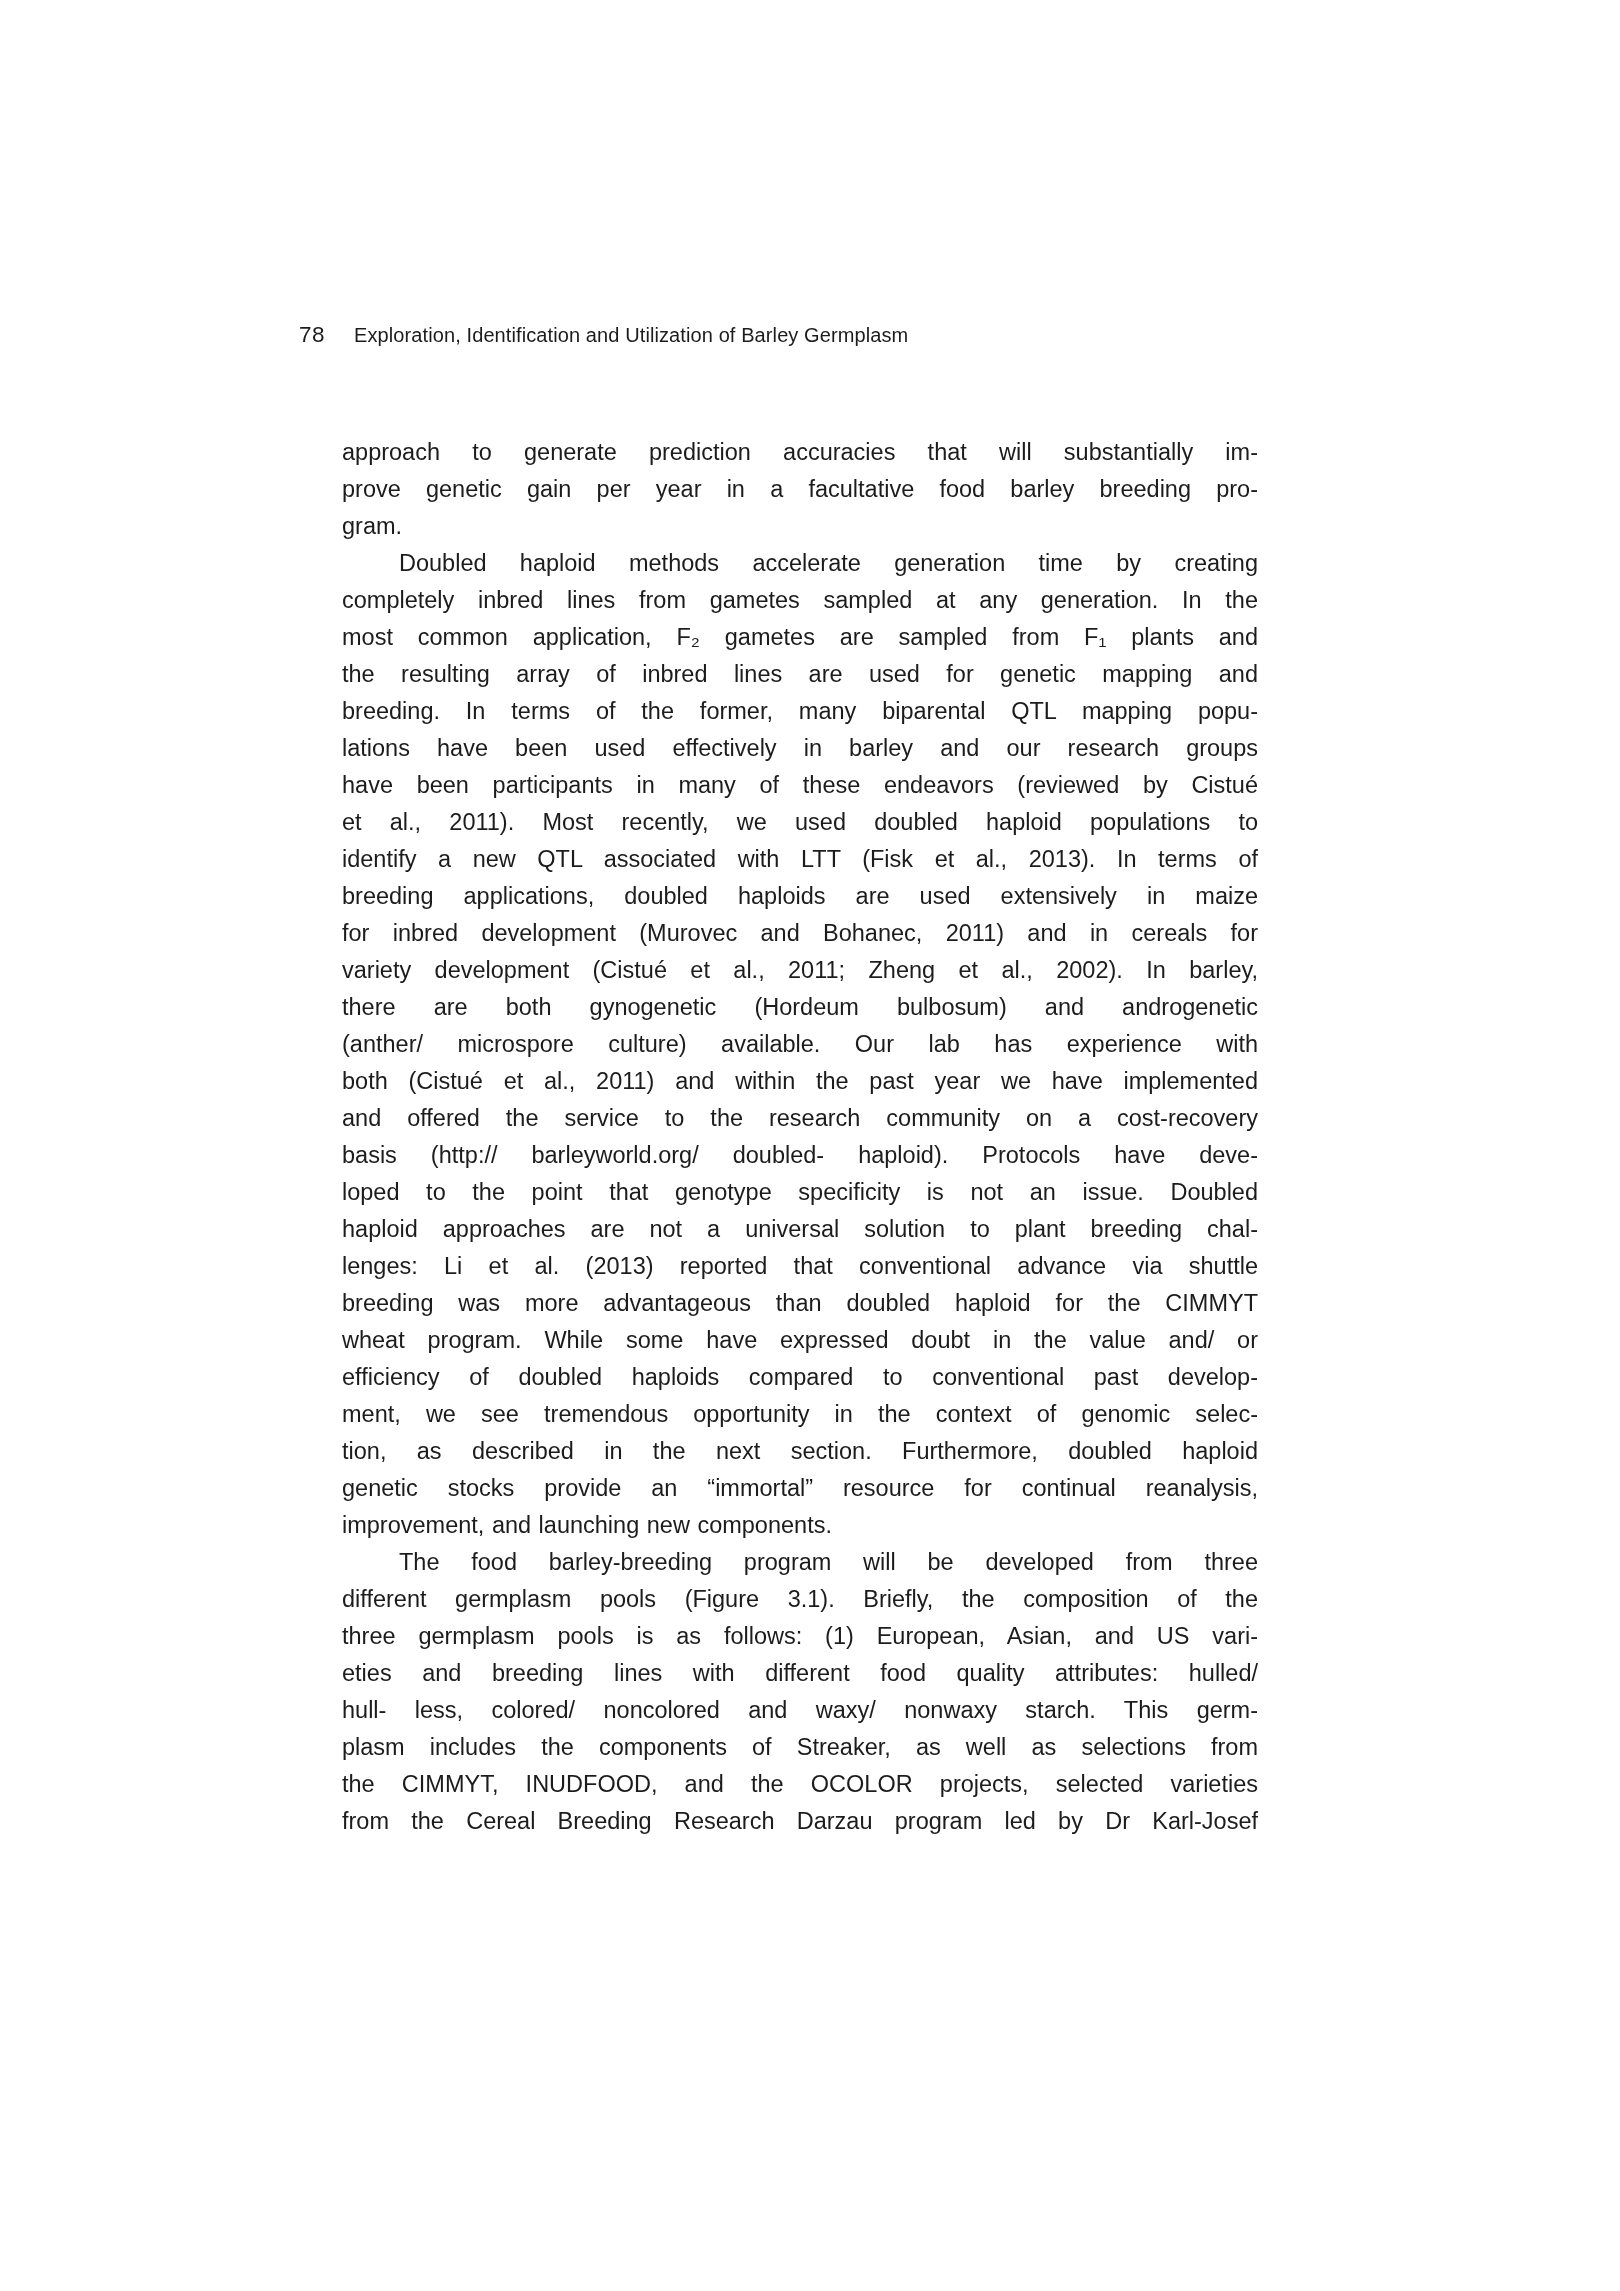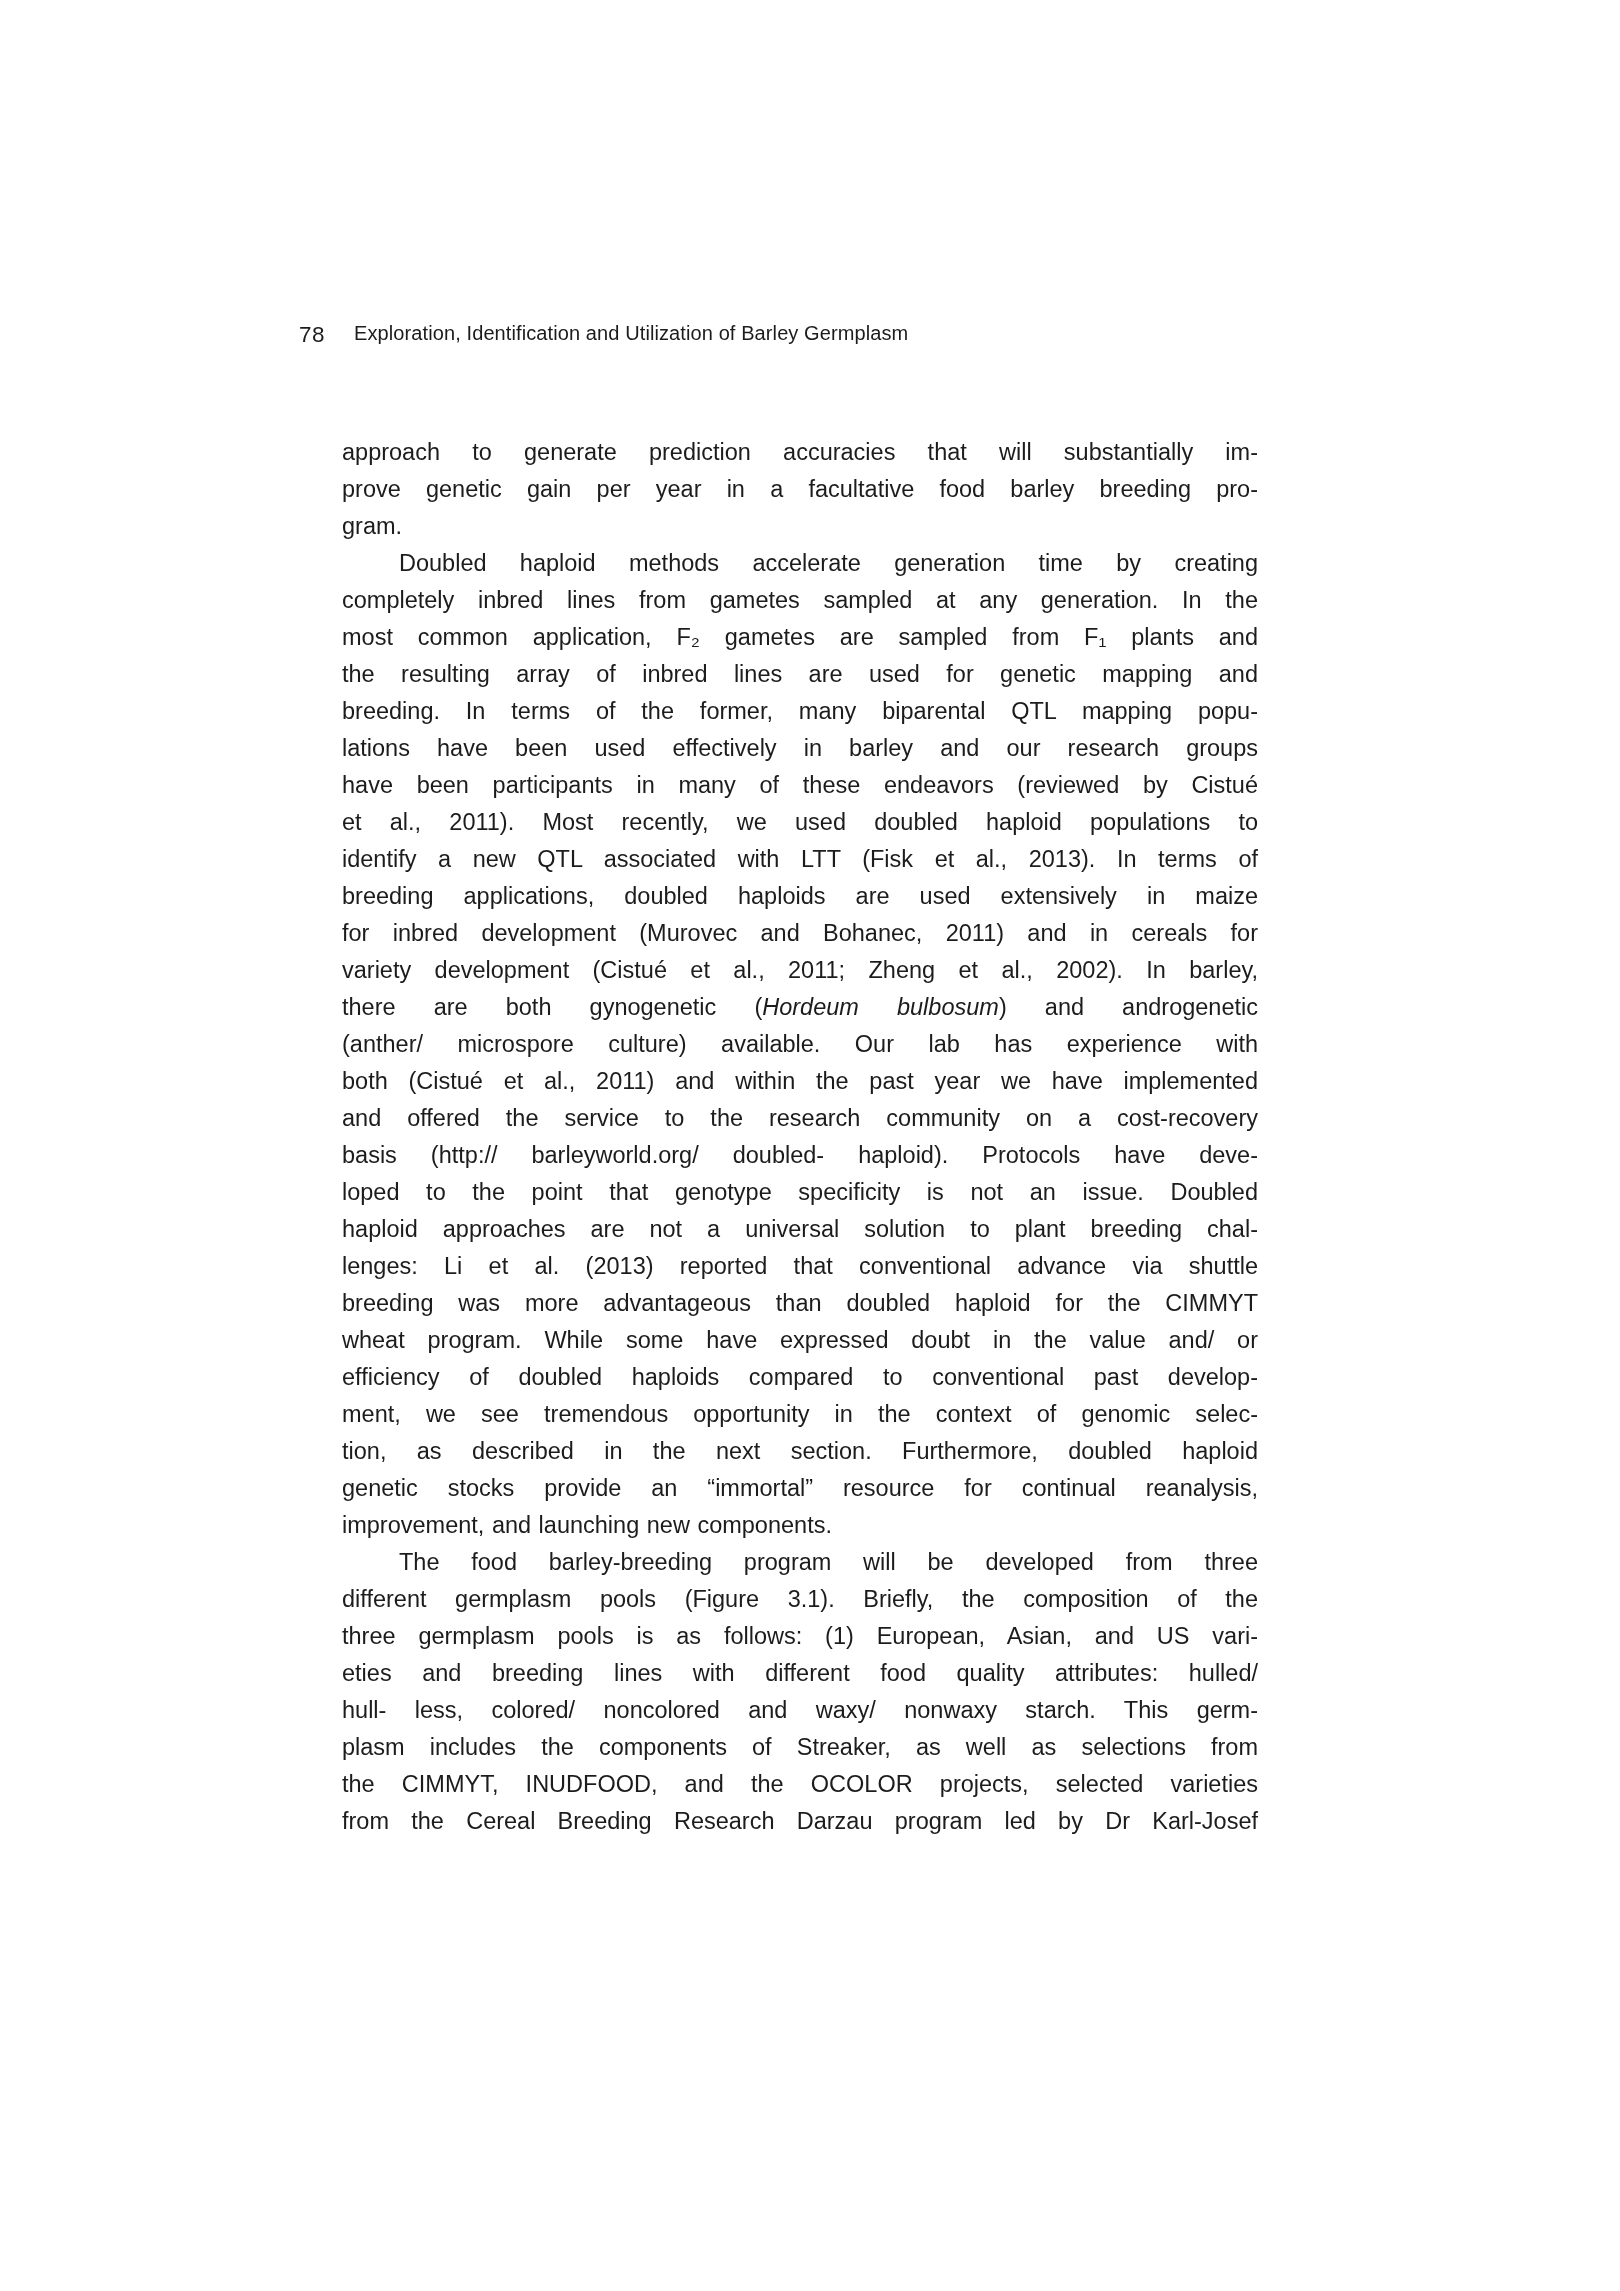--- a/index.html
+++ b/index.html
@@ -14,21 +14,21 @@
     background: #ffffff;
     overflow: hidden;
     font-family: "Liberation Sans", "DejaVu Sans", sans-serif;
     color: #1c1c1c;
   }
   .page-header {
     position: absolute;
     left: 299px;
     top: 322px;
     display: flex;
-    align-items: flex-start;
+    align-items: center;
     gap: 29px;
     white-space: nowrap;
   }
   .page-number {
     font-size: 22.5px;
     letter-spacing: 0.5px;
   }
   .running-title {
     font-size: 20px;
     letter-spacing: 0.1px;
@@ -46,21 +46,20 @@
     text-align-last: justify;
     word-spacing: 1px;
   }
   .line.no-just {
     text-align-last: left;
   }
   .line.indent {
     text-indent: 57px;
   }
   .italic {
-    font-style: italic;
     margin-top: 19px;
   }
 </style>
 </head>
 <body>
 
 <div class="page">
   <div class="page-header">
     <span class="page-number">78</span>
     <span class="running-title">Exploration, Identification and Utilization of Barley Germplasm</span>

